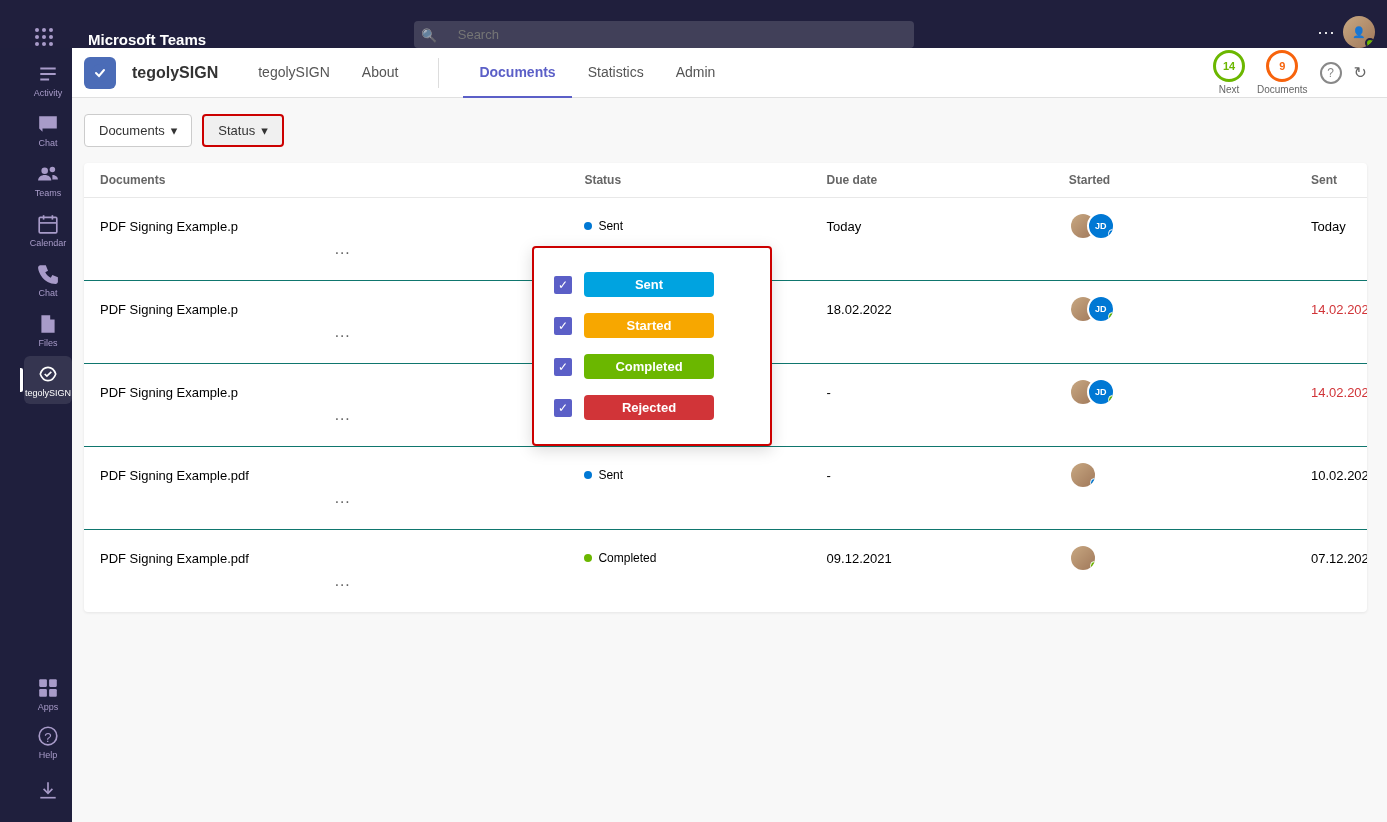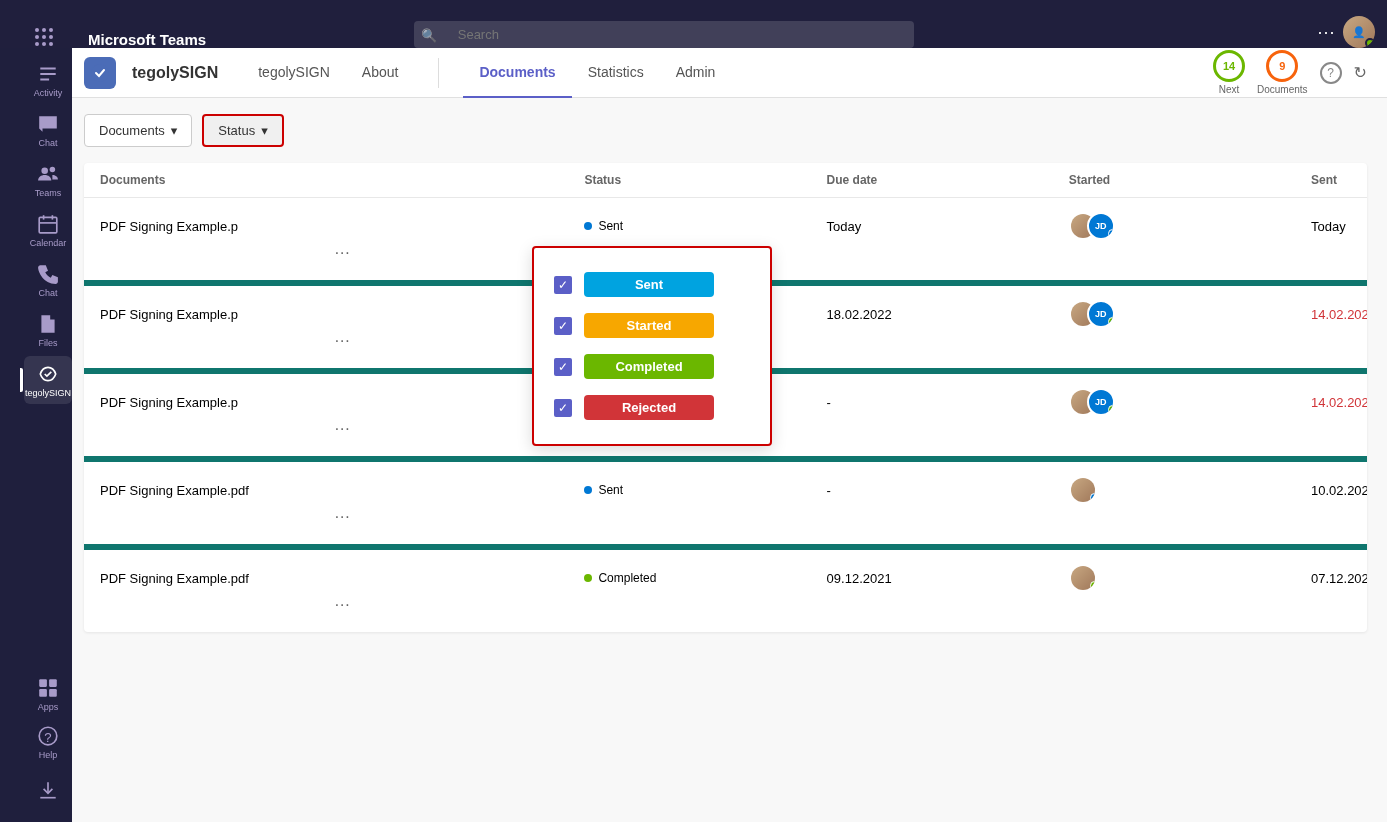--- a/index.html
+++ b/index.html
@@ -241,21 +241,21 @@
       padding: 10px 16px;
       border-bottom: 1px solid #e8e8e8;
       font-size: 12px;
       font-weight: 600;
       color: #666;
     }
     .table-row {
       display: grid;
       grid-template-columns: 2fr 1fr 1fr 1fr 40px;
       padding: 14px 16px;
-      border-bottom: 6px solid #0f766e;
+      border-bottom: 1px solid #0f766e;
       align-items: center;
       font-size: 13px;
     }
     .table-row:last-child { border-bottom: none; }
 
     .status-pill {
       display: inline-flex;
       align-items: center;
       gap: 6px;
       font-size: 12px;

